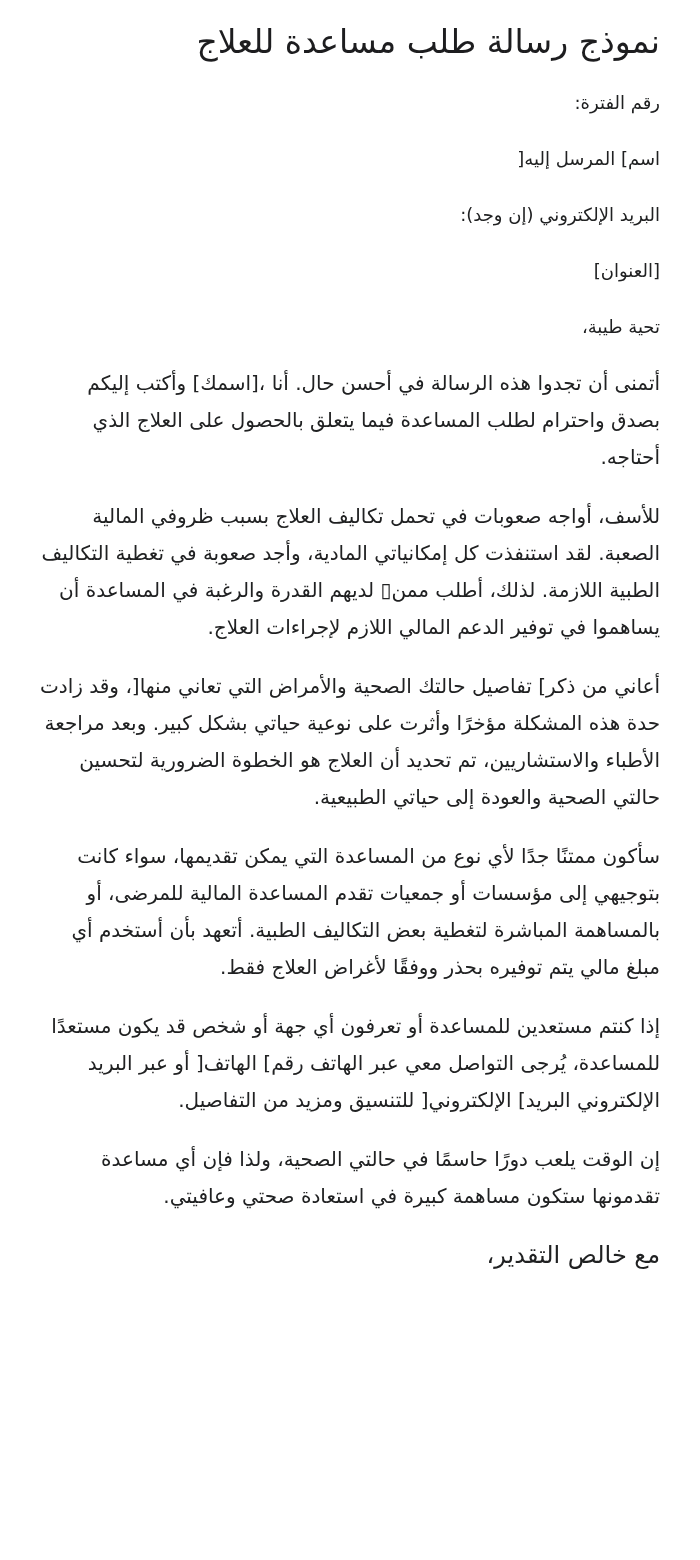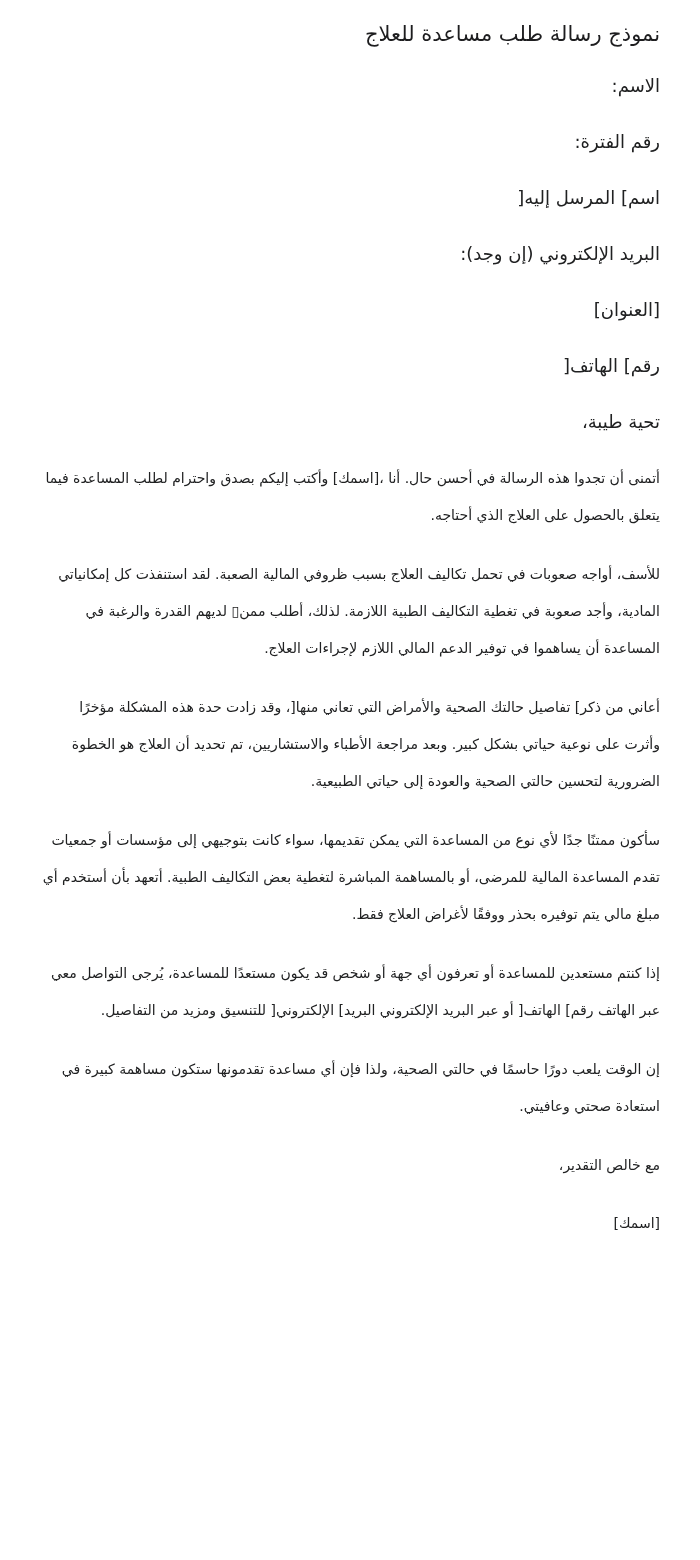--- a/index.html
+++ b/index.html
@@ -14,61 +14,58 @@
     margin: 0 auto;
     padding: 20px 40px 40px 40px;
     background: #ffffff;
     color: #202122;
     font-family: "DejaVu Sans", sans-serif;
     direction: rtl;
     text-align: right;
     unicode-bidi: plaintext;
   }
   .doc-title {
-    font-size: 21px;
+    font-size: 33px;
     font-weight: 400;
     line-height: 1.35;
     margin: 0 0 20px 0;
     color: #1d1d1f;
   }
   .field-line {
     font-size: 18px;
     line-height: 36px;
     margin: 0 0 20px 0;
   }
   .para {
-    font-size: 14px;
+    font-size: 20px;
     line-height: 37px;
     margin: 0 0 22px 0;
   }
   .closing-line, .signature-line {
-    font-size: 14px;
+    font-size: 24px;
     line-height: 36px;
     margin: 0 0 22px 0;
   }
 </style>
 </head>
 <body>
 
 <main class="page" dir="rtl">
 
   <h1 class="doc-title">نموذج رسالة طلب مساعدة للعلاج</h1>
 
-  <p class="field-line">الاسم:</p>
   <p class="field-line">رقم الفترة:</p>
   <p class="field-line">اسم] المرسل إليه[</p>
   <p class="field-line">البريد الإلكتروني (إن وجد):</p>
   <p class="field-line">[العنوان]</p>
-  <p class="field-line">رقم] الهاتف[</p>
 
   <p class="field-line">تحية طيبة،</p>
 
   <p class="para">أتمنى أن تجدوا هذه الرسالة في أحسن حال. أنا ،[اسمك] وأكتب إليكم بصدق واحترام لطلب المساعدة فيما يتعلق بالحصول على العلاج الذي أحتاجه.</p>
   <p class="para">للأسف، أواجه صعوبات في تحمل تكاليف العلاج بسبب ظروفي المالية الصعبة. لقد استنفذت كل إمكانياتي المادية، وأجد صعوبة في تغطية التكاليف الطبية اللازمة. لذلك، أطلب ممن▯ لديهم القدرة والرغبة في المساعدة أن يساهموا في توفير الدعم المالي اللازم لإجراءات العلاج.</p>
   <p class="para">أعاني من ذكر] تفاصيل حالتك الصحية والأمراض التي تعاني منها[، وقد زادت حدة هذه المشكلة مؤخرًا وأثرت على نوعية حياتي بشكل كبير. وبعد مراجعة الأطباء والاستشاريين، تم تحديد أن العلاج هو الخطوة الضرورية لتحسين حالتي الصحية والعودة إلى حياتي الطبيعية.</p>
   <p class="para">سأكون ممتنًا جدًا لأي نوع من المساعدة التي يمكن تقديمها، سواء كانت بتوجيهي إلى مؤسسات أو جمعيات تقدم المساعدة المالية للمرضى، أو بالمساهمة المباشرة لتغطية بعض التكاليف الطبية. أتعهد بأن أستخدم أي مبلغ مالي يتم توفيره بحذر ووفقًا لأغراض العلاج فقط.</p>
   <p class="para">إذا كنتم مستعدين للمساعدة أو تعرفون أي جهة أو شخص قد يكون مستعدًا للمساعدة، يُرجى التواصل معي عبر الهاتف رقم] الهاتف[ أو عبر البريد الإلكتروني البريد] الإلكتروني[ للتنسيق ومزيد من التفاصيل.</p>
   <p class="para">إن الوقت يلعب دورًا حاسمًا في حالتي الصحية، ولذا فإن أي مساعدة تقدمونها ستكون مساهمة كبيرة في استعادة صحتي وعافيتي.</p>
 
   <p class="closing-line">مع خالص التقدير،</p>
-  <p class="signature-line">[اسمك]</p>
 
 </main>
 
 </body></html>

